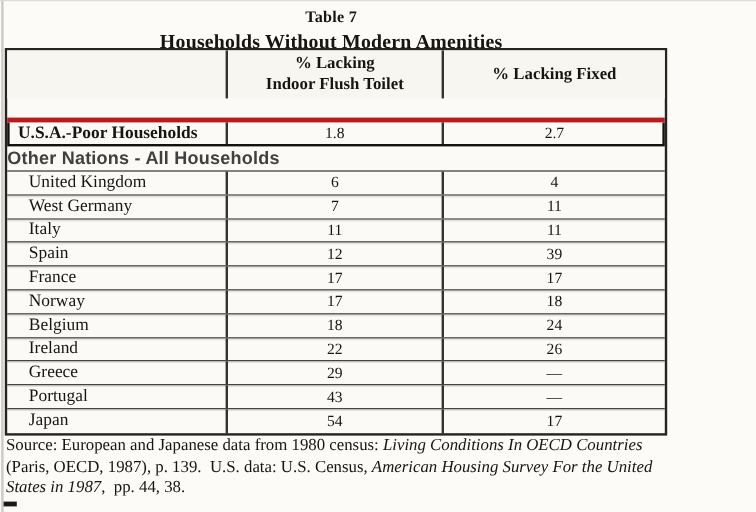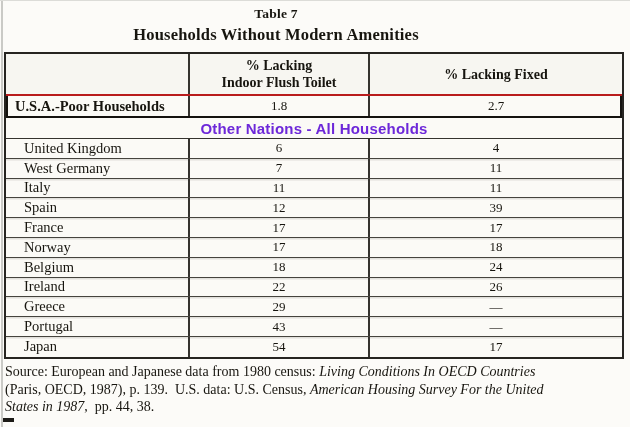--- a/index.html
+++ b/index.html
@@ -28,21 +28,21 @@
     text-align: center;
   }
   .t7 {
     font-weight: bold; font-size: 13.5px; letter-spacing: .2px;
   }
   .subtitle {
     font-weight: bold; font-size: 16.5px; margin-top: 3px; letter-spacing: .2px;
   }
 
   .tbl {
-    position: absolute; left: 4px; top: 52px; width: 620px;
+    position: absolute; left: 4px; top: 40px; width: 552px;
     box-sizing: border-box;
     border: 2px solid #262420;
     background: #fbfaf6;
   }
   .row { display: flex; align-items: stretch; }
   .cell {
     box-sizing: border-box;
     display: flex; align-items: center;
     overflow: hidden;
   }
@@ -53,36 +53,37 @@
 
   .header-row { height: 40px; background: #f7f6f1; }
   .header-row .cell {
     flex-direction: column; justify-content: center;
     font-weight: bold; font-size: 14px; line-height: 17px;
     text-align: center;
   }
 
   .usa-row {
     height: 24px; box-sizing: border-box;
-    border-top: 2px solid #b91c1c;
+    border-top: 4px solid #b91c1c;
     border-bottom: 2.5px solid #14120e;
     box-shadow: inset 2px 0 0 #14120e, inset -2px 0 0 #14120e;
     font-size: 14.5px;
+    margin-top: 16px;
   }
   .usa-row .c1 {
     font-weight: bold; padding-left: 9px; font-size: 14.5px;
   }
 
   .section-row {
     height: 21px; box-sizing: border-box;
     border-bottom: 1.5px solid #35332e;
-    display: flex; align-items: center; justify-content: center;
+    display: flex; align-items: center; justify-content: flex-start;
     font-family: "Liberation Sans", sans-serif;
     font-weight: bold; font-size: 15px; letter-spacing: .2px;
-    color: #6d28d9;
+    color: #404040;
   }
 
   .country-rows .row {
     height: 19.8px; box-sizing: border-box;
     border-bottom: 1.3px solid #45433d;
     box-shadow: 0 1.5px 0 rgba(110,108,100,0.18);
   }
   .country-rows .row:last-child { border-bottom: none; box-shadow: none; }
   .country-rows .c1 {
     font-weight: normal; font-size: 14.5px; padding-left: 18px;

